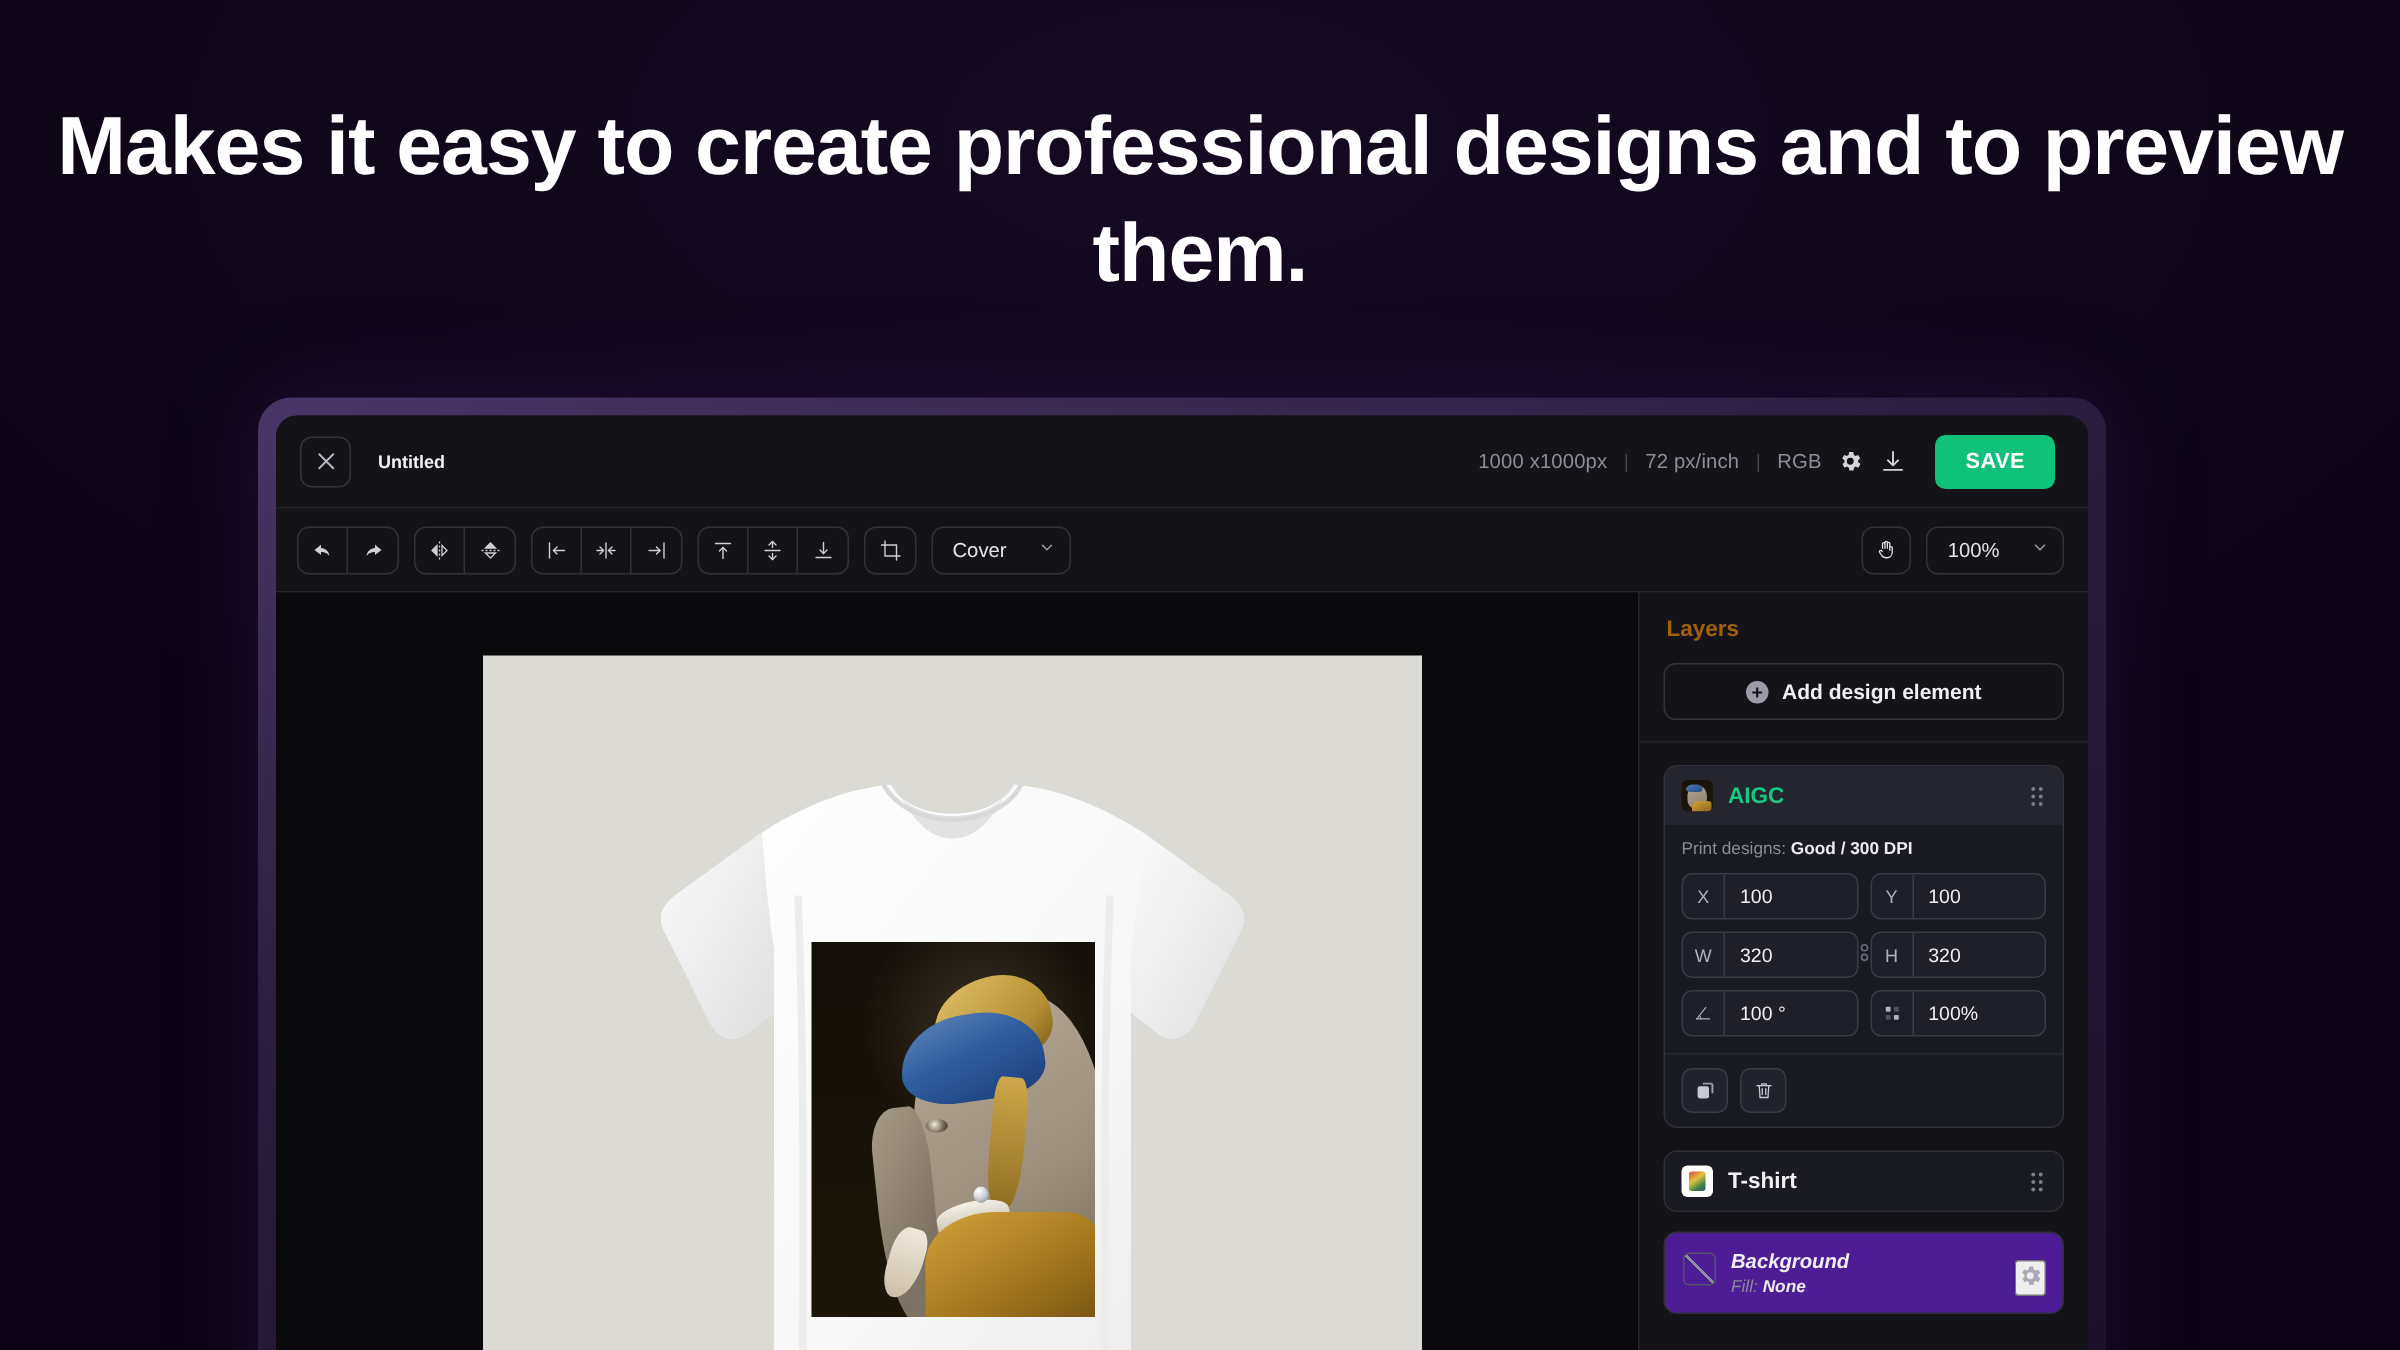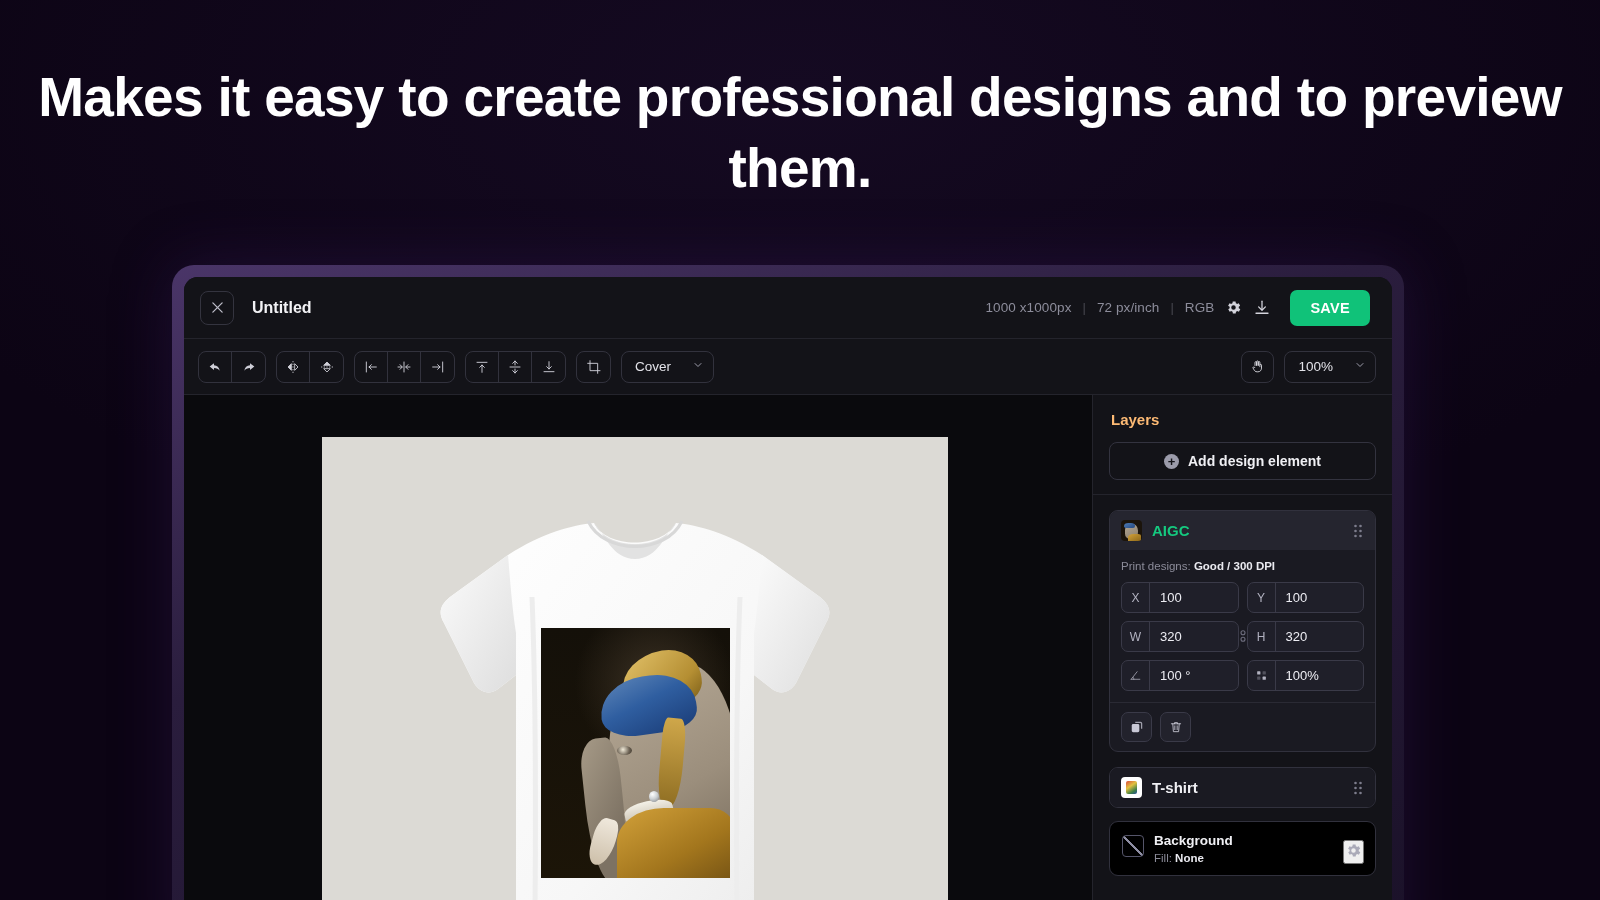--- a/index.html
+++ b/index.html
@@ -51,21 +51,21 @@
     display: flex; align-items: center;
     padding: 0 22px 0 16px;
   }
   .close-btn {
     width: 34px; height: 34px; border-radius: 8px;
     border: 1px solid #34343f; background: transparent;
     display: flex; align-items: center; justify-content: center;
     color: #b9b9c4;
   }
   .doc-title {
-    margin-left: 18px; color: #f2f2f5; font-size: 16px; font-weight: 600;
+    margin-left: 18px; color: #f2f2f5; font-size: 12px; font-weight: 600;
   }
   .tb-right {
     margin-left: auto; display: flex; align-items: center; gap: 11px;
   }
   .meta { color: #8d8d9b; font-size: 13.5px; letter-spacing: .1px; }
   .meta-sep { color: #46464f; font-size: 13px; }
   .icon-btn {
     display: flex; align-items: center; justify-content: center;
     color: #d4d4dc; background: none; border: none;
   }
@@ -211,21 +211,21 @@
     border-radius: 50%;
   }
 
   
   .panel {
     width: 300px;
     background: #131318;
     border-left: 1px solid #24242c;
     padding: 14px 16px 0 16px;
   }
-  .panel-title { color: #fdba74; font-size: 15px; font-weight: 700; margin: 2px 0 14px 2px; }
+  .panel-title { color: #a16207; font-size: 15px; font-weight: 700; margin: 2px 0 14px 2px; }
   .add-el-btn {
     width: 100%; height: 38px;
     border: 1px solid #33333f; border-radius: 8px;
     background: transparent;
     display: flex; align-items: center; justify-content: center; gap: 9px;
     color: #f0f0f4; font-size: 14px; font-weight: 600;
   }
   .plus-circle {
     width: 15px; height: 15px; border-radius: 50%;
     background: #9b9baa; color: #131318;
@@ -315,24 +315,25 @@
     width: 31px; height: 30px;
     border: 1px solid #3a3a48; border-radius: 7px;
     background: #22222c;
     display: flex; align-items: center; justify-content: center;
     color: #c9c9d6;
   }
 
   .bg-card {
     margin-top: 13px;
     border: 1px solid #31313d; border-radius: 9px;
-    background: #000000;
+    background: #4c1d95;
     padding: 11px 12px;
     display: flex; align-items: flex-start; gap: 10px;
     position: relative;
+    font-style: italic;
   }
   .bg-swatch {
     width: 22px; height: 22px; border-radius: 4px;
     border: 1px solid #55556a; flex: none;
     background: linear-gradient(to top right, transparent calc(50% - 1px), #8f8fa4 calc(50% - 1px), #8f8fa4 calc(50% + 1px), transparent calc(50% + 1px));
     margin-top: 2px;
   }
   .bg-title { color: #f0f0f4; font-size: 13.5px; font-weight: 700; }
   .bg-fill { color: #8b8b99; font-size: 11.5px; margin-top: 4px; }
   .bg-fill b { color: #eaeaf0; font-weight: 700; }

